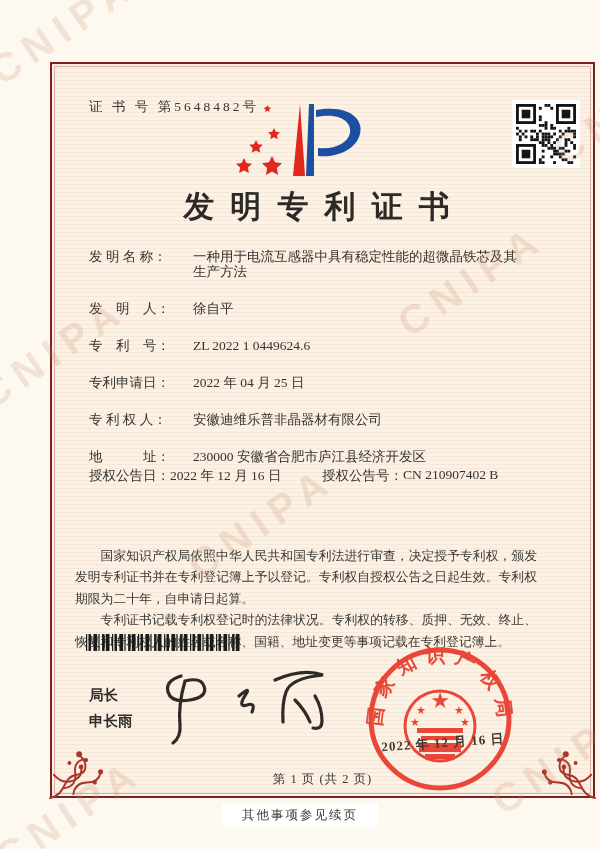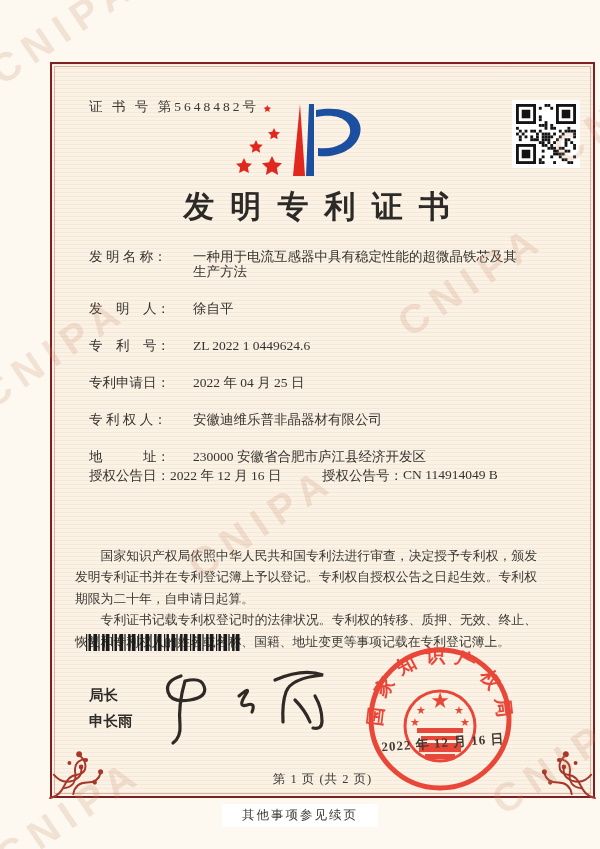--- a/index.html
+++ b/index.html
@@ -291,21 +291,21 @@
         </div>
       </div>
 
       <div class="grant-row">
         <div class="grant-col1">
           <span>授权公告日：</span>
           <span>2022 年 12 月 16 日</span>
         </div>
         <div class="grant-col2">
           <span>授权公告号：</span>
-          <span>CN 114914049 B</span>
+          <span>CN 210907402 B</span>
         </div>
       </div>
 
       <div class="paras">
         <p>国家知识产权局依照中华人民共和国专利法进行审查，决定授予专利权，颁发发明专利证书并在专利登记簿上予以登记。专利权自授权公告之日起生效。专利权期限为二十年，自申请日起算。</p>
         <p>专利证书记载专利权登记时的法律状况。专利权的转移、质押、无效、终止、恢复和专利权人的姓名或名称、国籍、地址变更等事项记载在专利登记簿上。</p>
       </div>
 
       <div class="barcode">
         <svg preserveAspectRatio="none" fill="#1b1b1b" viewBox="0 0 126 17">

